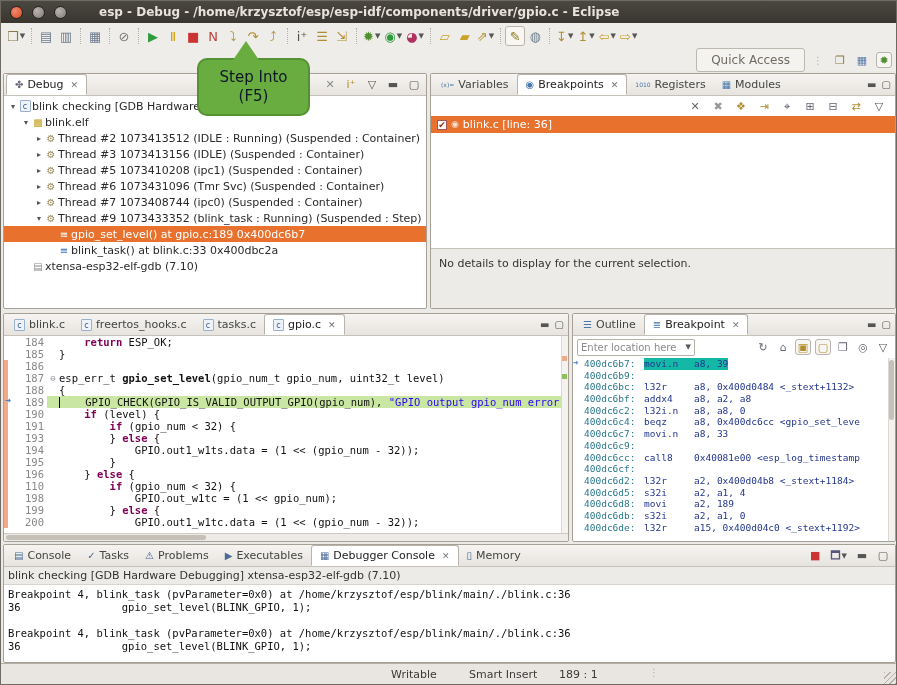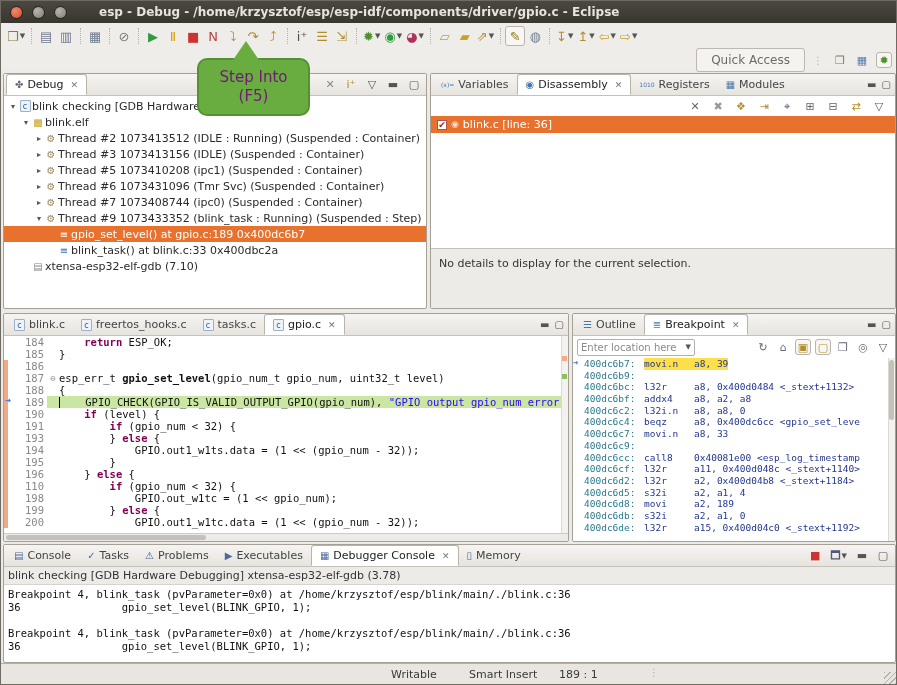--- a/index.html
+++ b/index.html
@@ -95,42 +95,42 @@
     font-size:10px; color:#8a8a8a; padding:0 3px; display:flex; align-items:center; }
   .loc-input .dd { margin-left:auto; font-size:7px; color:#555; }
   .dis-icons { display:flex; gap:4px; margin-left:auto; align-items:center; }
   .disarea { font-family:"DejaVu Sans Mono","Liberation Mono",monospace; font-size:9.5px; line-height:11.7px;
     overflow:hidden; height:184px; position:relative; }
   .drow { display:flex; height:11.7px; white-space:nowrap; }
   .dmark { width:11px; flex:none; color:#4a7dc9; font-size:9px; }
   .daddr { width:60px; flex:none; color:#2b7a8c; }
   .dcode { color:#23368f; }
   .dmnem { display:inline-block; width:50px; }
-  .drow.cur .dcode { background:#fde047; }
+  .drow.cur .dcode { background:#14b8a6; }
   .vscroll { position:absolute; right:0; top:0; bottom:0; width:7px; background:#F4F2EF; border-left:1px solid #ddd8d0; }
   .vthumb { position:absolute; right:1px; top:2px; width:5px; height:60px; background:#c5c0b8; border-radius:3px; }
 
   
   .con-header { height:18px; background:#EDEBE7; border-bottom:1px solid #d8d4cd; font-size:11px;
     color:#333; display:flex; align-items:center; padding-left:4px; }
   .conarea { font-family:"DejaVu Sans Mono","Liberation Mono",monospace; font-size:10.5px; line-height:13px;
     color:#111; padding:3px 0 0 4px; white-space:pre; overflow:hidden; }
 
   
   .statusbar { position:absolute; left:0; top:662px; width:897px; height:23px; background:#E9E6E1;
     border-top:1px solid #B3AEA6; font-size:11px; color:#3a3a3a; }
   .sb-item { position:absolute; top:4px; }
   .sb-dots { position:absolute; left:648px; top:3px; color:#b5b0a8; font-size:10px; letter-spacing:1px; }
   .grip { position:absolute; right:2px; bottom:2px; width:12px; height:12px;
     background:repeating-linear-gradient(135deg,#b5b0a8 0 1px,transparent 1px 4px); }
 
   
   .steptip { position:absolute; left:196px; top:57px; width:113px; height:58px; background:#69AC40;
     border:2px solid #549134; border-radius:10px; z-index:50; display:flex; flex-direction:column;
-    align-items:center; justify-content:center; color:#701a75; font-size:15px; line-height:19px; }
+    align-items:center; justify-content:center; color:#0f172a; font-size:15px; line-height:19px; }
   .steptip .arrow { position:absolute; left:34px; top:-19px; width:0; height:0;
     border-left:13px solid transparent; border-right:13px solid transparent; border-bottom:19px solid #69AC40; }
   .glyph { line-height:1; }
 </style>
 </head>
 <body>
 
 <div id="win">
 
   <div class="titlebar">
@@ -343,21 +343,21 @@
   </div>
 
   <div class="panel" id="rightPanel">
     <div class="tabbar" id="rightTabs">
         <div class="tab">
           <span class="ticon" style="color: rgb(68, 119, 170); font-size: 6px;">(x)=</span>
           <span>Variables</span>
         </div>
         <div class="tab active">
           <span class="ticon" style="color: rgb(68, 119, 170); font-size: 10px;">◉</span>
-          <span>Disassembly</span>
+          <span>Breakpoints</span>
           <span class="tclose">✕</span>
         </div>
         <div class="tab">
           <span class="ticon" style="color: rgb(68, 119, 170); font-size: 6px;">1010</span>
           <span>Registers</span>
         </div>
         <div class="tab">
           <span class="ticon" style="color: rgb(68, 119, 170); font-size: 10px;">▦</span>
           <span>Modules</span>
         </div>
@@ -626,21 +626,20 @@
           <span class="daddr">400dc6c9:</span>
         </div>
         <div class="drow">
           <span class="dmark"></span>
           <span class="daddr">400dc6cc:</span>
           <span class="dcode"><span class="dmnem">call8</span>0x40081e00 &lt;esp_log_timestamp</span>
         </div>
         <div class="drow">
           <span class="dmark"></span>
           <span class="daddr">400dc6cf:</span>
-          <span class="dcode"><span class="dmnem">l32r</span>a11, 0x400d048c &lt;_stext+1140&gt;</span>
         </div>
         <div class="drow">
           <span class="dmark"></span>
           <span class="daddr">400dc6d2:</span>
           <span class="dcode"><span class="dmnem">l32r</span>a2, 0x400d04b8 &lt;_stext+1184&gt;</span>
         </div>
         <div class="drow">
           <span class="dmark"></span>
           <span class="daddr">400dc6d5:</span>
           <span class="dcode"><span class="dmnem">s32i</span>a2, a1, 4</span>
@@ -699,21 +698,21 @@
             <span class="dd">▼</span>
           </span>
           <span class="tbtn" style="min-width: 16px; height: 16px; font-size: 11px;">
             <span class="glyph" style="color: rgb(85, 85, 85);">▬</span>
           </span>
           <span class="tbtn" style="min-width: 16px; height: 16px; font-size: 11px;">
             <span class="glyph" style="color: rgb(85, 85, 85);">▢</span>
           </span>
         </div>
       </div>
-    <div class="con-header">blink checking [GDB Hardware Debugging] xtensa-esp32-elf-gdb (3.78)</div>
+    <div class="con-header">blink checking [GDB Hardware Debugging] xtensa-esp32-elf-gdb (7.10)</div>
     <div class="conarea" id="conArea">Breakpoint 4, blink_task (pvParameter=0x0) at /home/krzysztof/esp/blink/main/./blink.c:36
 36                gpio_set_level(BLINK_GPIO, 1);
 
 Breakpoint 4, blink_task (pvParameter=0x0) at /home/krzysztof/esp/blink/main/./blink.c:36
 36                gpio_set_level(BLINK_GPIO, 1);</div>
   </div>
 
   <div class="statusbar">
     <span class="sb-item" style="left:390px">Writable</span>
     <span class="sb-item" style="left:468px">Smart Insert</span>

